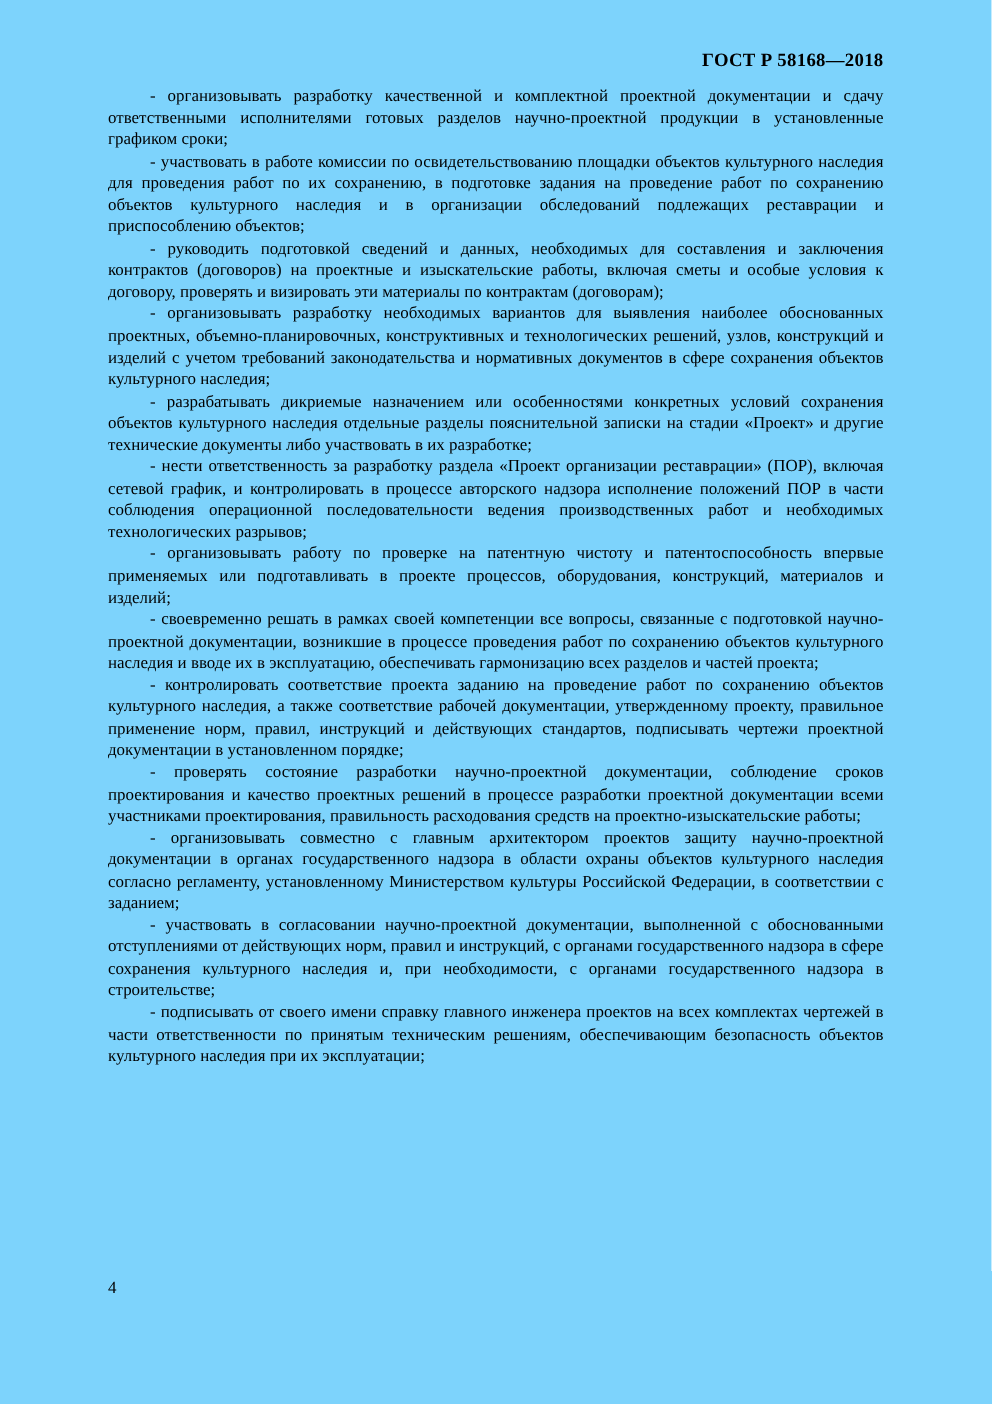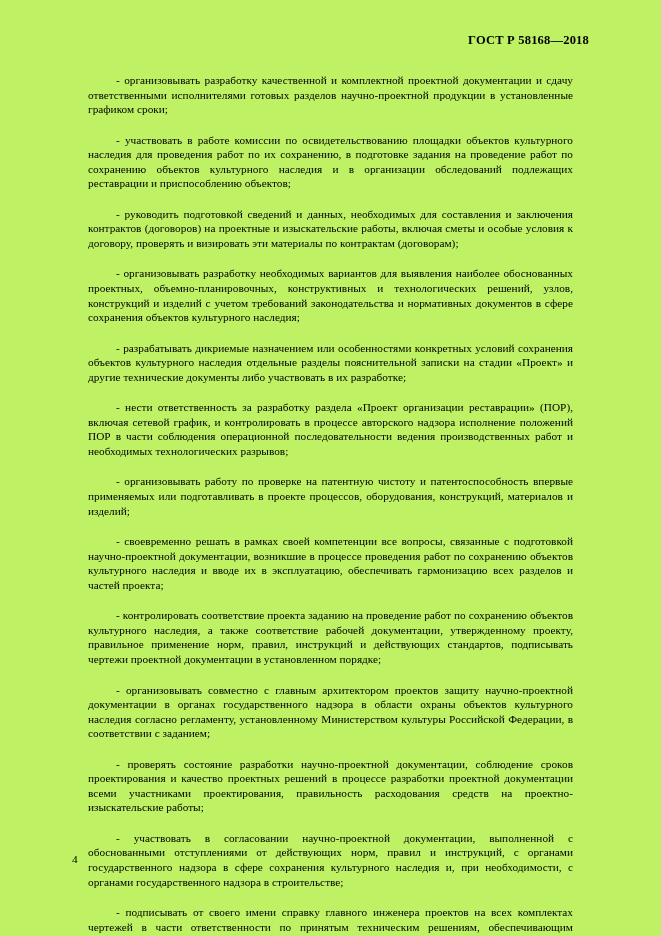--- a/index.html
+++ b/index.html
@@ -8,42 +8,42 @@
     background: #ffffff;
   }
   body {
     font-family: "Liberation Serif", serif;
     color: #000000;
   }
   .page {
     position: relative;
     width: 661px;
     height: 936px;
-    background: #bef264;
+    background: #7dd3fc;
     overflow: hidden;
     box-sizing: border-box;
   }
   .header {
     position: absolute;
     top: 33px;
     right: 72px;
     font-family: "Liberation Serif", serif;
     font-weight: bold;
     font-size: 12.5px;
     letter-spacing: 0.2px;
     color: #000;
   }
   .content {
     position: absolute;
     top: 57px;
     left: 72px;
     width: 517px;
   }
   .para {
-    margin: 16px;
+    margin: 0;
     text-align: justify;
     text-justify: inter-word;
     font-size: 11.3px;
     line-height: 14.55px;
     text-indent: 28px;
     hyphens: manual;
   }
   .page-number {
     position: absolute;
     left: 72px;
@@ -62,21 +62,21 @@
   <div class="content">
     <p class="para">- организовывать разработку качественной и комплектной проектной документации и сдачу ответственными исполнителями готовых разделов научно-проектной продукции в установленные графиком сроки;</p>
     <p class="para">- участвовать в работе комиссии по освидетельствованию площадки объектов культурного наследия для проведения работ по их сохранению, в подготовке задания на проведение работ по сохранению объектов культурного наследия и в организации обследований подлежащих реставрации и приспособлению объектов;</p>
     <p class="para">- руководить подготовкой сведений и данных, необходимых для составления и заключения контрактов (договоров) на проектные и изыскательские работы, включая сметы и особые условия к договору, проверять и визировать эти материалы по контрактам (договорам);</p>
     <p class="para">- организовывать разработку необходимых вариантов для выявления наиболее обоснованных проектных, объемно-планировочных, конструктивных и технологических решений, узлов, конструкций и изделий с учетом требований законодательства и нормативных документов в сфере сохранения объектов культурного наследия;</p>
     <p class="para">- разрабатывать дикриемые назначением или особенностями конкретных условий сохранения объектов культурного наследия отдельные разделы пояснительной записки на стадии «Проект» и другие технические документы либо участвовать в их разработке;</p>
     <p class="para">- нести ответственность за разработку раздела «Проект организации реставрации» (ПОР), включая сетевой график, и контролировать в процессе авторского надзора исполнение положений ПОР в части соблюдения операционной последовательности ведения производственных работ и необходимых технологических разрывов;</p>
     <p class="para">- организовывать работу по проверке на патентную чистоту и патентоспособность впервые применяемых или подготавливать в проекте процессов, оборудования, конструкций, материалов и изделий;</p>
     <p class="para">- своевременно решать в рамках своей компетенции все вопросы, связанные с подготовкой научно-проектной документации, возникшие в процессе проведения работ по сохранению объектов культурного наследия и вводе их в эксплуатацию, обеспечивать гармонизацию всех разделов и частей проекта;</p>
     <p class="para">- контролировать соответствие проекта заданию на проведение работ по сохранению объектов культурного наследия, а также соответствие рабочей документации, утвержденному проекту, правильное применение норм, правил, инструкций и действующих стандартов, подписывать чертежи проектной документации в установленном порядке;</p>
+    <p class="para">- проверять состояние разработки научно-проектной документации, соблюдение сроков проектирования и качество проектных решений в процессе разработки проектной документации всеми участниками проектирования, правильность расходования средств на проектно-изыскательские работы;</p>
     <p class="para">- организовывать совместно с главным архитектором проектов защиту научно-проектной документации в органах государственного надзора в области охраны объектов культурного наследия согласно регламенту, установленному Министерством культуры Российской Федерации, в соответствии с заданием;</p>
-    <p class="para">- проверять состояние разработки научно-проектной документации, соблюдение сроков проектирования и качество проектных решений в процессе разработки проектной документации всеми участниками проектирования, правильность расходования средств на проектно-изыскательские работы;</p>
     <p class="para">- участвовать в согласовании научно-проектной документации, выполненной с обоснованными отступлениями от действующих норм, правил и инструкций, с органами государственного надзора в сфере сохранения культурного наследия и, при необходимости, с органами государственного надзора в строительстве;</p>
     <p class="para">- подписывать от своего имени справку главного инженера проектов на всех комплектах чертежей в части ответственности по принятым техническим решениям, обеспечивающим безопасность объектов культурного наследия при их эксплуатации;</p>
   </div>
 
   <div class="page-number">4</div>
 
 </div>
 
 </body></html>

